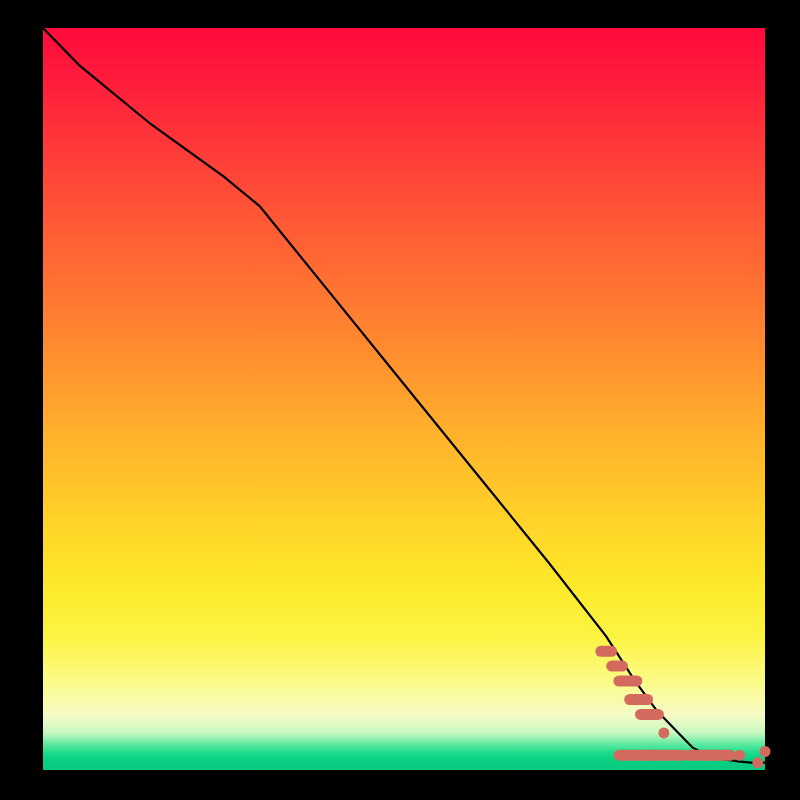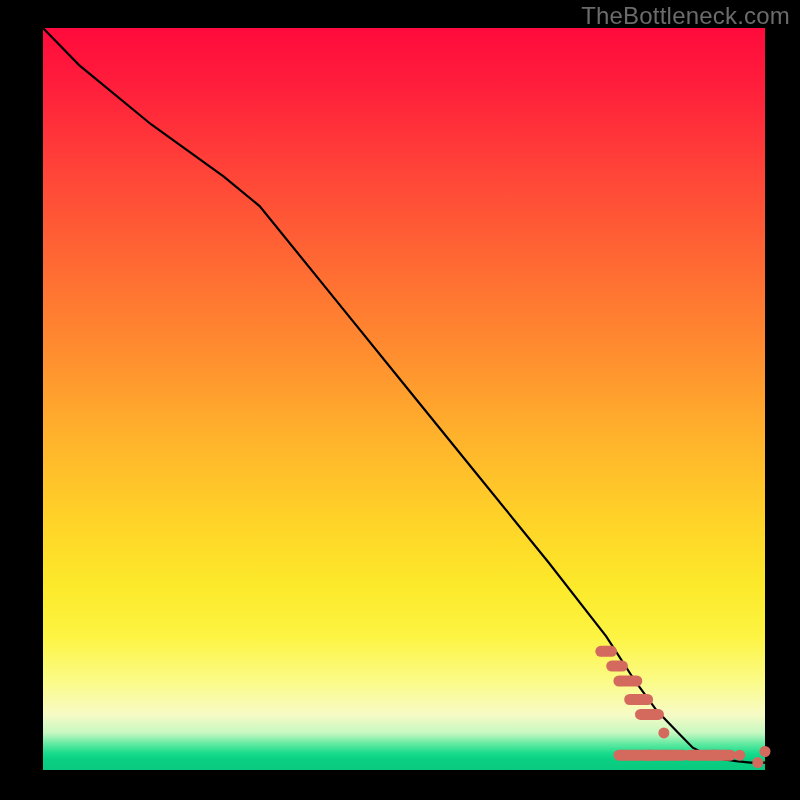--- a/index.html
+++ b/index.html
@@ -67,21 +67,20 @@
     fill: #d46a5e;
   }
   .dash {
     fill: #d46a5e;
   }
 </style>
 </head>
 <body>
 
 <div class="frame">
-  <div class="watermark">TheBottleneck.com</div>
 
   <div class="plot-area">
     <svg class="curve" viewBox="0 0 722 742">
       <g>
         <path id="curve-path" d="M0.0 0.0 L36.1 37.1 L108.3 96.5 L180.5 148.4 L216.6 178.1 L288.8 267.1 L361.0 356.2 L433.2 445.2 L505.4 534.2 L563.2 608.4 L592.0 653.0 L613.7 682.6 L635.4 704.9 L649.8 719.7 L664.2 727.2 L678.7 730.9 L693.1 733.1 L707.6 734.6 L722.0 734.6" fill="none" stroke="#000000" stroke-width="2.2"></path>
       </g>
       <g id="markers-group">
           <rect x="552.3" y="617.8" width="21.7" height="11" rx="5.5" class="dash" fill="#d46a5e"></rect>
           <rect x="563.2" y="632.6" width="21.7" height="11" rx="5.5" class="dash" fill="#d46a5e"></rect>
           <rect x="570.4" y="647.5" width="28.9" height="11" rx="5.5" class="dash" fill="#d46a5e"></rect>

